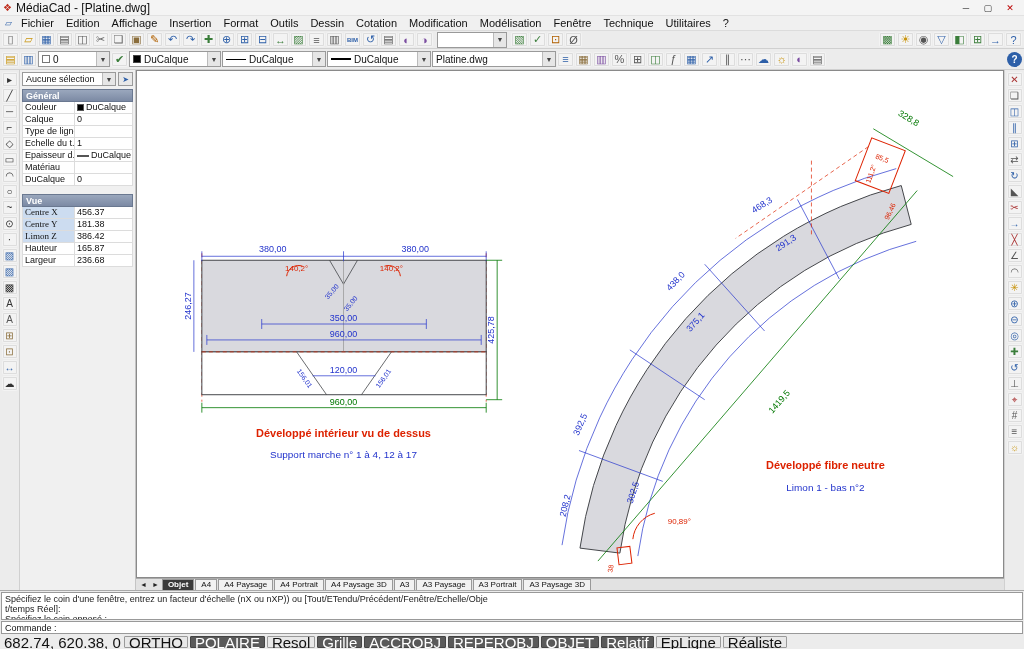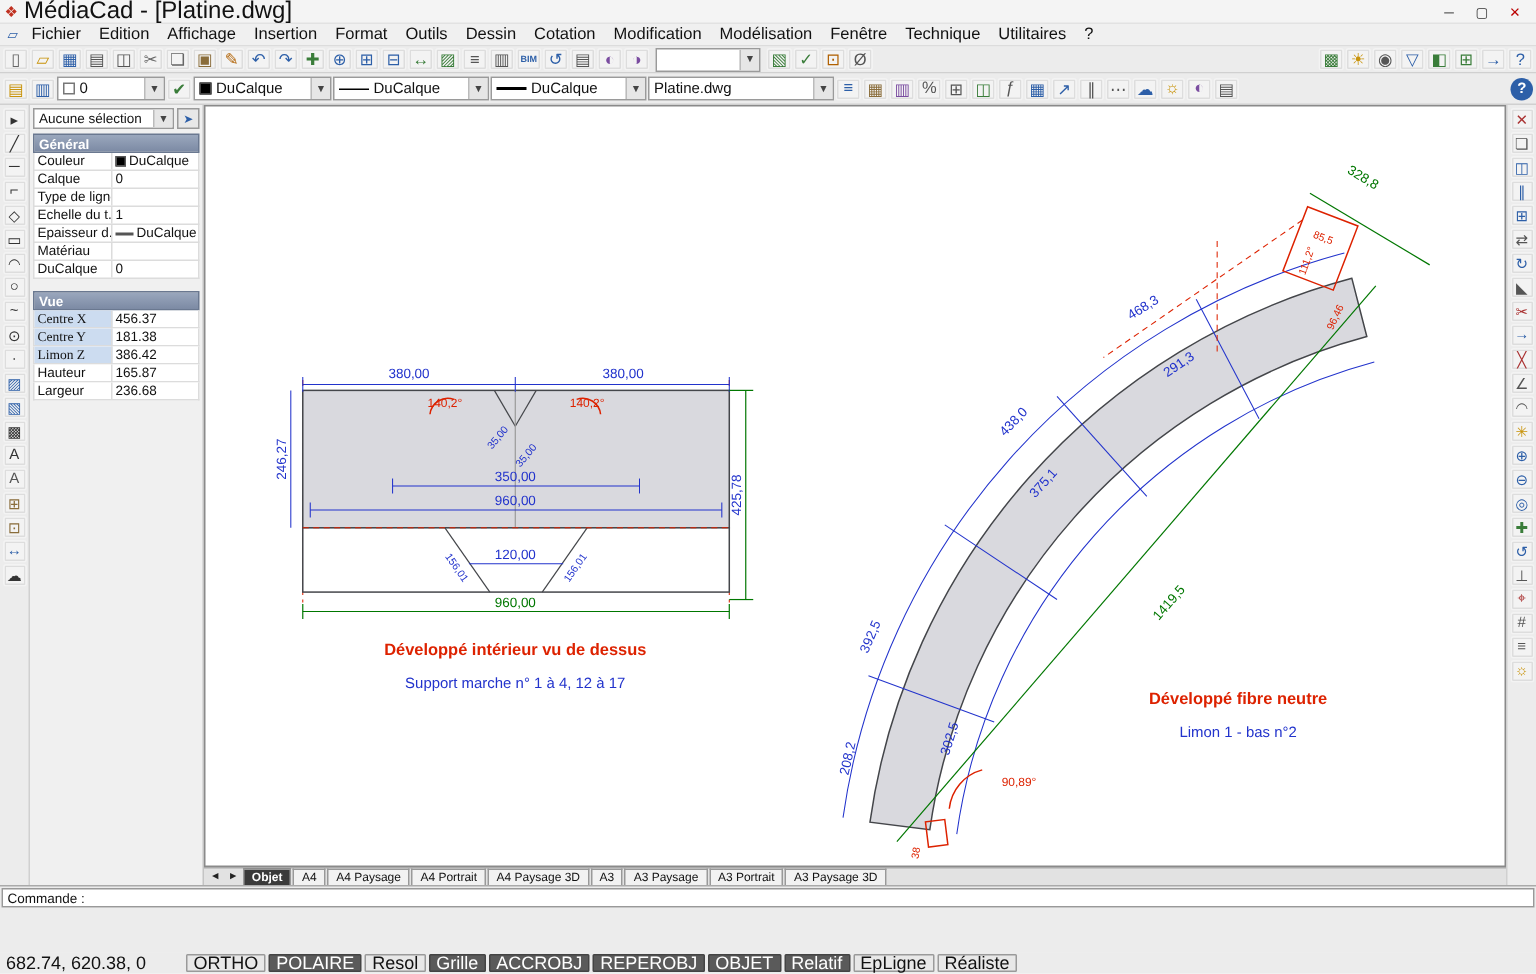--- a/index.html
+++ b/index.html
@@ -1,21 +1,21 @@
 <!DOCTYPE html>
 <html><head>
 <meta charset="utf-8">
 <style>
   *{margin:0;padding:0;box-sizing:border-box;}
   html,body{width:1024px;height:649px;overflow:hidden;background:#f0f0f0;
     font-family:"Liberation Sans",sans-serif;font-size:11px;color:#111;}
   
   .titlebar{height:16px;display:flex;align-items:center;padding:0 3px;background:#f4f4f4;border-bottom:1px solid #e2e2e2;}
   .app-icon{color:#c03020;font-size:10px;margin-right:4px;}
-  .title-text{font-size:16px;}
+  .title-text{font-size:12px;}
   .win-controls{margin-left:auto;display:flex;}
   .win-btn{width:22px;height:14px;display:flex;align-items:center;justify-content:center;font-size:9px;color:#333;}
   .win-btn.close{color:#b00;}
   .menubar{height:15px;display:flex;align-items:center;background:#f0f0f0;border-bottom:1px solid #dcdcdc;padding-left:2px;}
   .menu-item{padding:0 6px;font-size:11px;white-space:nowrap;cursor:default;}
   .child-icon{font-size:9px;color:#2d5fa8;padding:0 3px;}
   .toolbar{display:flex;align-items:center;background:#ececec;border-bottom:1px solid #d0d0d0;padding:1px 2px;gap:1px;}
   .tb1{height:18px;}
   .tb2{height:21px;}
   .icon16{width:17px;height:15px;display:flex;align-items:center;justify-content:center;font-size:11px;border:1px solid transparent;border-radius:2px;background:#f3f3f3;box-shadow:0 0 0 1px #ddd inset;overflow:hidden;}
@@ -55,21 +55,21 @@
   .canvas svg{display:block;width:100%;height:100%;}
   .tabsrow{height:12px;background:#e2e2e2;display:flex;align-items:flex-end;gap:1px;padding-left:2px;border-top:1px solid #aaa;}
   .tabnav{font-size:7px;padding:0 2px;color:#222;line-height:11px;}
   .tab{font-size:8px;padding:0 5px;background:#f2f2f2;border:1px solid #999;border-bottom:none;height:11px;line-height:10px;white-space:nowrap;}
   .tab.active{background:#3a3a3a;color:#fff;font-weight:bold;}
   
   .cmd{height:45px;background:#ececec;border-top:1px solid #aaa;display:flex;flex-direction:column;}
   .cmd-hist{flex:1;background:#fff;border:1px solid #999;margin:1px 1px 0 1px;padding:1px 3px;font-size:9px;line-height:10px;overflow:hidden;color:#222;}
   .cmd-line{height:13px;background:#fff;border:1px solid #999;margin:1px;padding:0 3px;font-size:9px;display:flex;align-items:center;}
   
-  .status{height:14px;display:flex;align-items:center;background:#ececec;font-size:12px;gap:2px;padding-left:4px;}
+  .status{height:14px;display:flex;align-items:center;background:#ececec;font-size:15px;gap:2px;padding-left:4px;}
   .coords{width:118px;overflow:hidden;white-space:nowrap;}
   .sbtn{padding:0 4px;height:12px;line-height:11px;border:1px solid #9a9a9a;background:#e8e8e8;border-radius:1px;white-space:nowrap;}
   .sbtn.on{background:#5a5a5a;color:#fff;border-color:#444;}
   
   .plate{fill:#d9d9de;stroke:#44464a;stroke-width:1;}
   .strip{fill:#fff;stroke:#44464a;stroke-width:1;}
   .thin{stroke:#44464a;stroke-width:0.8;fill:none;}
   .light{stroke:#9a9a9a;}
   .bd{stroke:#2233cc;stroke-width:0.7;fill:none;}
   .gd{stroke:#007700;stroke-width:0.8;fill:none;}
@@ -487,20 +487,26 @@
       <span class="icon16" style="color: rgb(85, 85, 85);">⊥</span>
       <span class="icon16" style="color: rgb(170, 51, 51);">⌖</span>
       <span class="icon16" style="color: rgb(85, 85, 85);">#</span>
       <span class="icon16" style="color: rgb(85, 85, 85);">≡</span>
       <span class="icon16" style="color: rgb(200, 147, 11);">☼</span>
     </div>
 
 </div>
 
 <div class="cmd">
+  <div class="cmd-hist">
+
+  <div>Spécifiez le coin d'une fenêtre, entrez un facteur d'échelle (nX ou nXP)) ou [Tout/ETendu/Précédent/Fenêtre/Echelle/Obje</div>
+      <div>t/temps Réel]:</div>
+      <div>Spécifiez le coin opposé :</div>
+    </div>
   <div class="cmd-line">
     <span>Commande :</span>
   </div>
 </div>
 
 <div class="status">
   <span class="coords">682.74, 620.38, 0</span>
   <span style="display:flex;gap:2px">
 
   <span class="sbtn">ORTHO</span>

